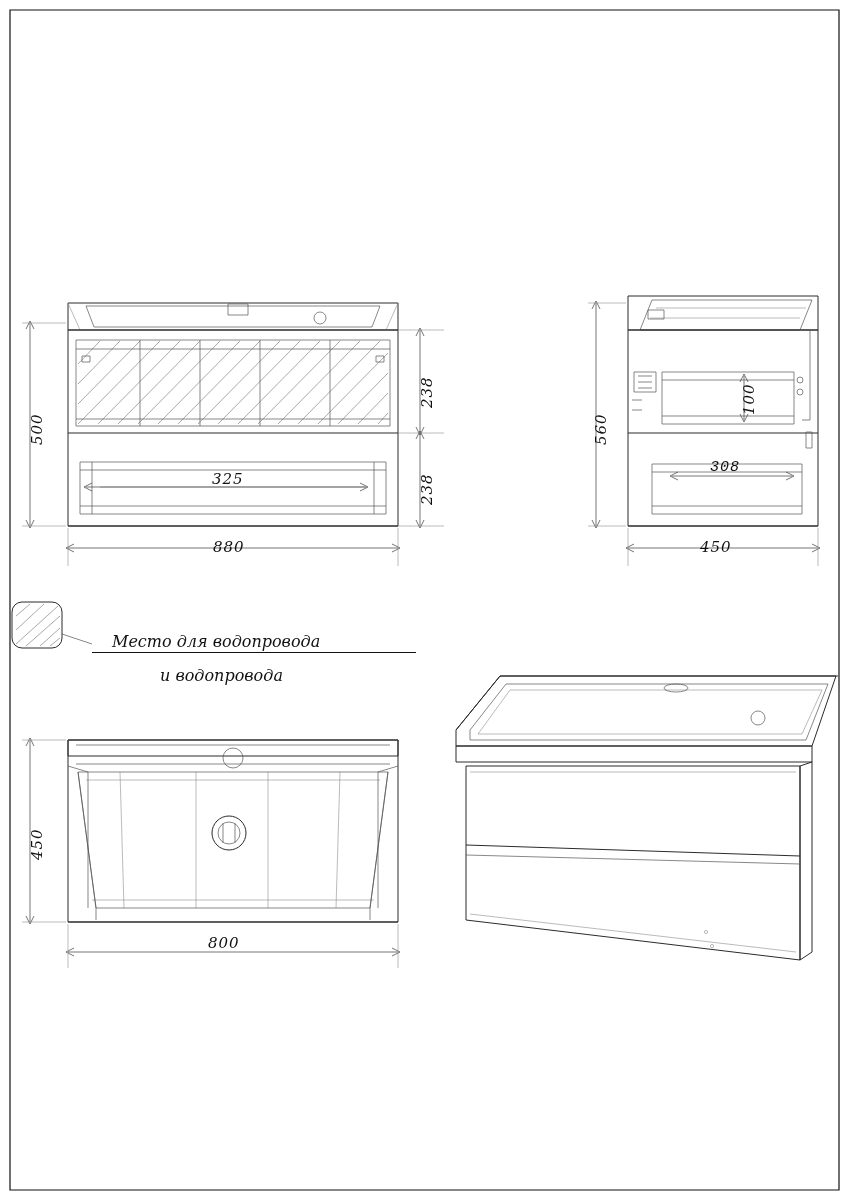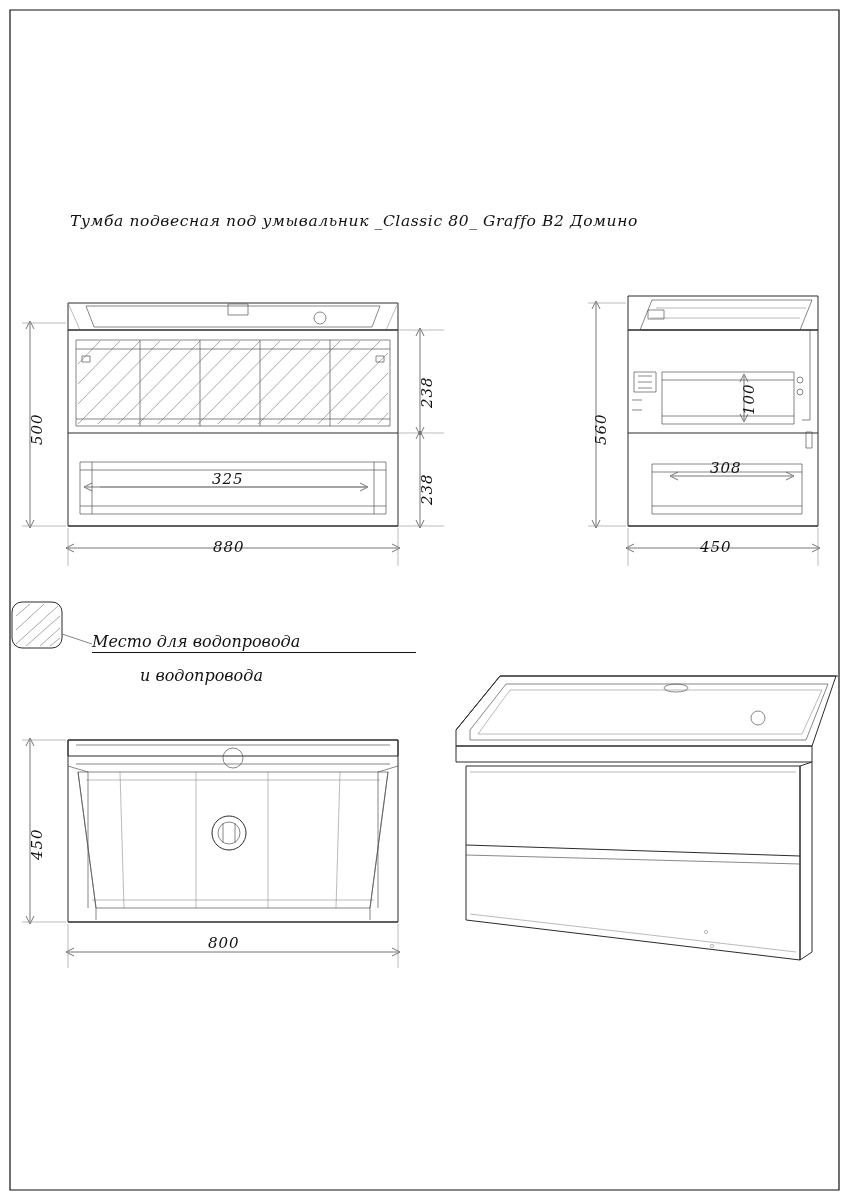--- a/index.html
+++ b/index.html
@@ -33,20 +33,21 @@
     color: #111;
     white-space: nowrap;
   }
   .note {
     position: absolute;
     font-family: "DejaVu Serif", serif;
     font-style: italic;
     font-size: 16px;
     color: #111;
     white-space: nowrap;
+    margin-left: 20px;
   }
   .note-line1 { left: 92px; top: 632px; }
   .note-line2 { left: 140px; top: 666px; }
   .note-underline {
     position: absolute;
     height: 1px;
     background: #111;
   }
   .dim {
     position: absolute;
@@ -75,21 +76,20 @@
   .ln-light { stroke: #8d8d8d; stroke-width: 0.6; fill: none; }
   .ln-dim { stroke: #3a3a3a; stroke-width: 0.7; fill: none; }
   .hatch { stroke: #6f6f6f; stroke-width: 0.6; fill: none; }
   .border { stroke: #111; stroke-width: 1.2; fill: none; }
 </style>
 </head>
 <body>
 
 <div class="sheet">
 
-  <div class="title">Тумба подвесная под умывальник _Classic 80_ Graffo B2 Домино</div>
 
   <svg class="drawing" viewBox="0 0 849 1200">
 
     <rect class="border" x="10" y="10" width="829" height="1180"></rect>
 
     <g>
 
       <path class="ln" d="M68 303 L398 303 L398 330 L68 330 Z" fill="#ffffff"></path>
       <path class="ln-light" d="M68 303 L80 330 M398 303 L386 330"></path>
 
@@ -295,21 +295,21 @@
   </svg>
 
   <div class="dim vert" style="left:28px; top:445px;">500</div>
   <div class="dim vert" style="left:418px; top:408px;">238</div>
   <div class="dim vert" style="left:418px; top:505px;">238</div>
   <div class="dim" style="left:212px; top:470px;">325</div>
   <div class="dim" style="left:213px; top:538px;">880</div>
 
   <div class="dim vert" style="left:592px; top:445px;">560</div>
   <div class="dim vert" style="left:740px; top:415px;">100</div>
-  <div class="dim" style="left:710px; top:459px;">308</div>
+  <div class="dim" style="left:710px; top:459px;font-family:Liberation Mono, monospace;">308</div>
   <div class="dim" style="left:700px; top:538px;">450</div>
 
   <div class="dim vert" style="left:28px; top:860px;">450</div>
   <div class="dim" style="left:208px; top:934px;text-align:right;">800</div>
 
   <div class="note note-line1">Место для водопровода</div>
   <div class="note-underline" style="left:92px; top:652px; width:324px;"></div>
   <div class="note note-line2">и водопровода</div>
 
 </div>

